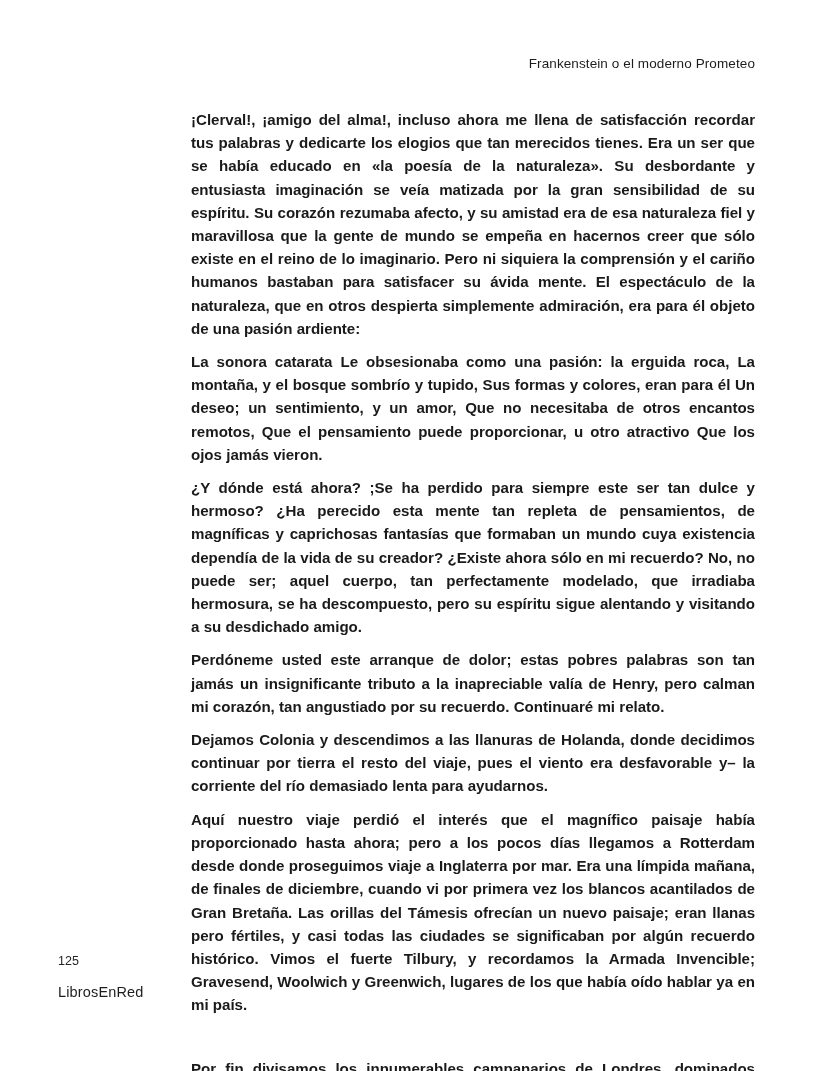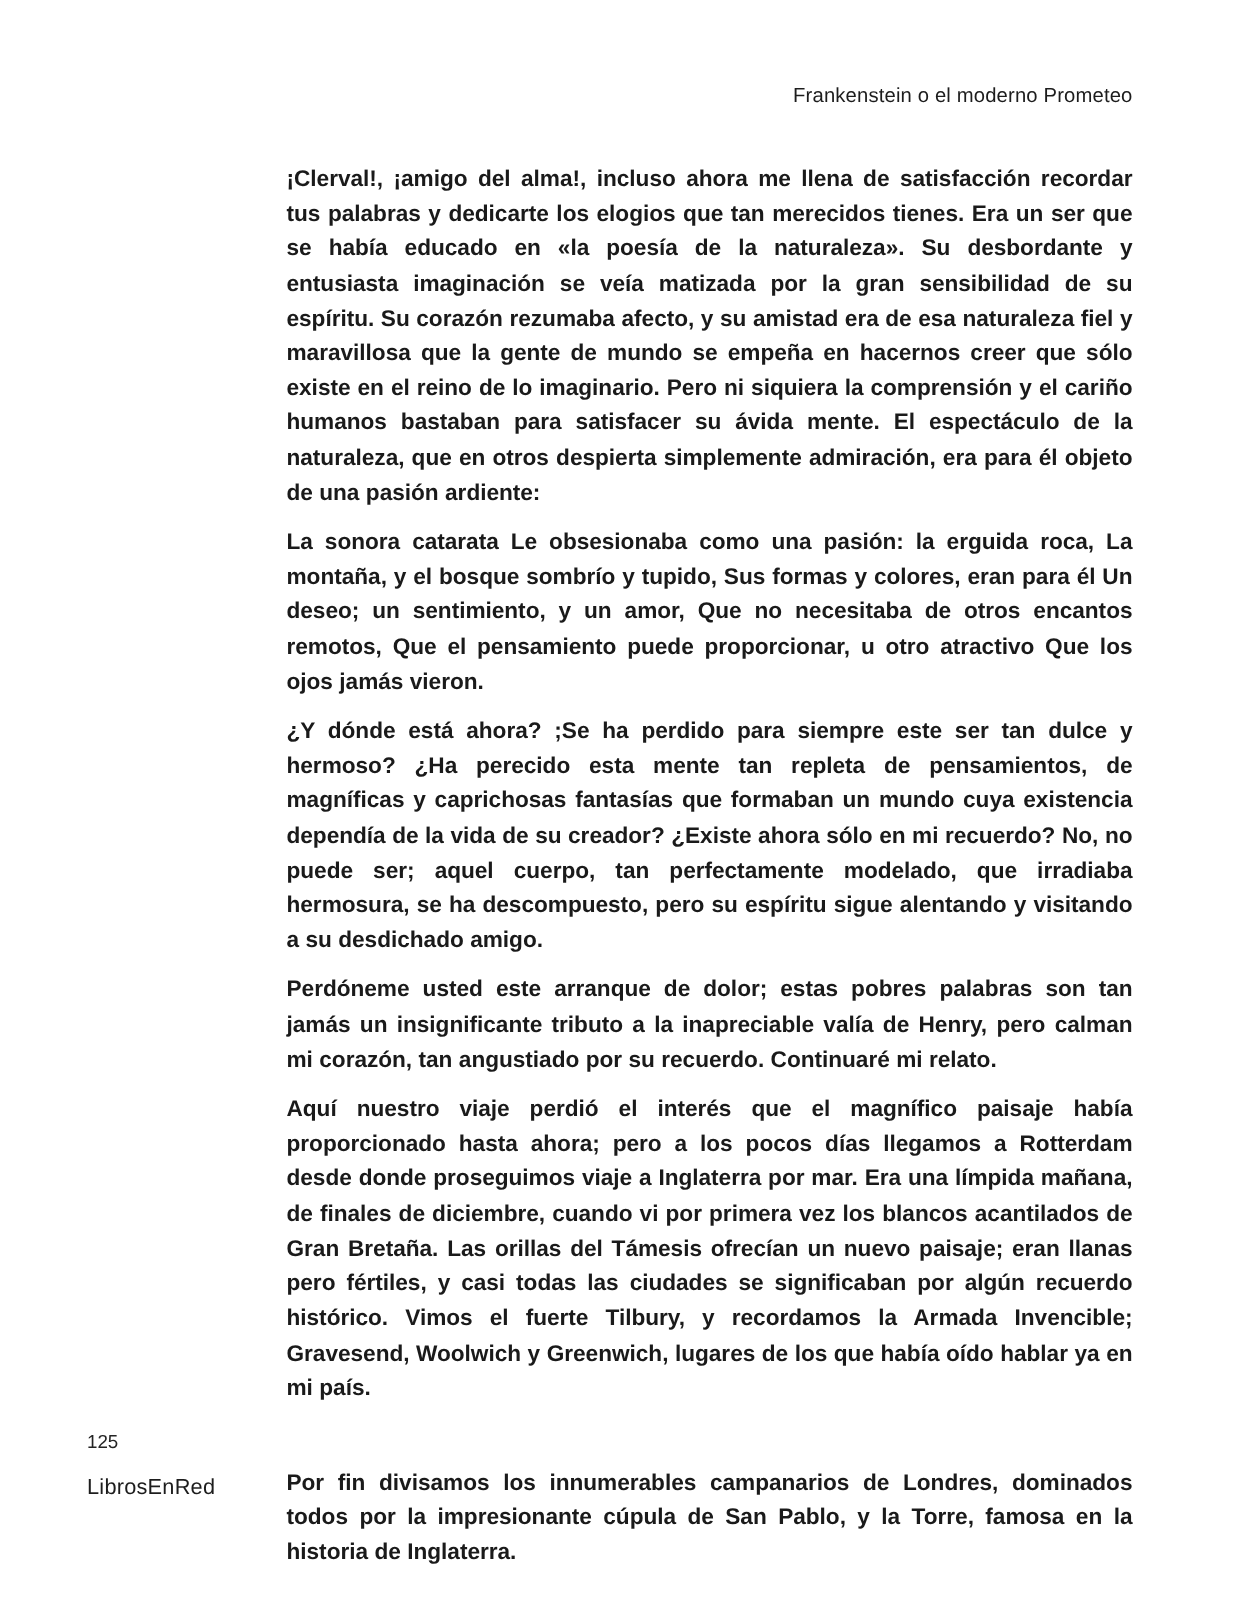--- a/index.html
+++ b/index.html
@@ -89,20 +89,21 @@
 
 <div class="page">
 
   <div class="running-header">Frankenstein o el moderno Prometeo</div>
 
   <div class="body-block">
     <p class="para">¡Clerval!, ¡amigo del alma!, incluso ahora me llena de satisfacción recordar tus palabras y dedicarte los elogios que tan merecidos tienes. Era un ser que se había educado en «la poesía de la naturaleza». Su desbordante y entusiasta imaginación se veía matizada por la gran sensibilidad de su espíritu. Su corazón rezumaba afecto, y su amistad era de esa naturaleza fiel y maravillosa que la gente de mundo se empeña en hacernos creer que sólo existe en el reino de lo imaginario. Pero ni siquiera la comprensión y el cariño humanos bastaban para satisfacer su ávida mente. El espectáculo de la naturaleza, que en otros despierta simplemente admiración, era para él objeto de una pasión ardiente:</p>
     <p class="para">La sonora catarata Le obsesionaba como una pasión: la erguida roca, La montaña, y el bosque sombrío y tupido, Sus formas y colores, eran para él Un deseo; un sentimiento, y un amor, Que no necesitaba de otros encantos remotos, Que el pensamiento puede proporcionar, u otro atractivo Que los ojos jamás vieron.</p>
     <p class="para">¿Y dónde está ahora? ;Se ha perdido para siempre este ser tan dulce y hermoso? ¿Ha perecido esta mente tan repleta de pensamientos, de magníficas y caprichosas fantasías que formaban un mundo cuya existencia dependía de la vida de su creador? ¿Existe ahora sólo en mi recuerdo? No, no puede ser; aquel cuerpo, tan perfectamente modelado, que irradiaba hermosura, se ha descompuesto, pero su espíritu sigue alentando y visitando a su desdichado amigo.</p>
     <p class="para">Perdóneme usted este arranque de dolor; estas pobres palabras son tan jamás un insignificante tributo a la inapreciable valía de Henry, pero calman mi corazón, tan angustiado por su recuerdo. Continuaré mi relato.</p>
+    <p class="para">Dejamos Colonia y descendimos a las llanuras de Holanda, donde decidimos continuar por tierra el resto del viaje, pues el viento era desfavorable y– la corriente del río demasiado lenta para ayudarnos.</p>
     <p class="para">Aquí nuestro viaje perdió el interés que el magnífico paisaje había proporcionado hasta ahora; pero a los pocos días llegamos a Rotterdam desde donde proseguimos viaje a Inglaterra por mar. Era una límpida mañana, de finales de diciembre, cuando vi por primera vez los blancos acantilados de Gran Bretaña. Las orillas del Támesis ofrecían un nuevo paisaje; eran llanas pero fértiles, y casi todas las ciudades se significaban por algún recuerdo histórico. Vimos el fuerte Tilbury, y recordamos la Armada Invencible; Gravesend, Woolwich y Greenwich, lugares de los que había oído hablar ya en mi país.</p>
     <p class="para">Por fin divisamos los innumerables campanarios de Londres, dominados todos por la impresionante cúpula de San Pablo, y la Torre, famosa en la historia de Inglaterra.</p>
   </div>
 
   <div class="page-number">125</div>
 
   <div class="imprint">LibrosEnRed</div>
 
 </div>
 

